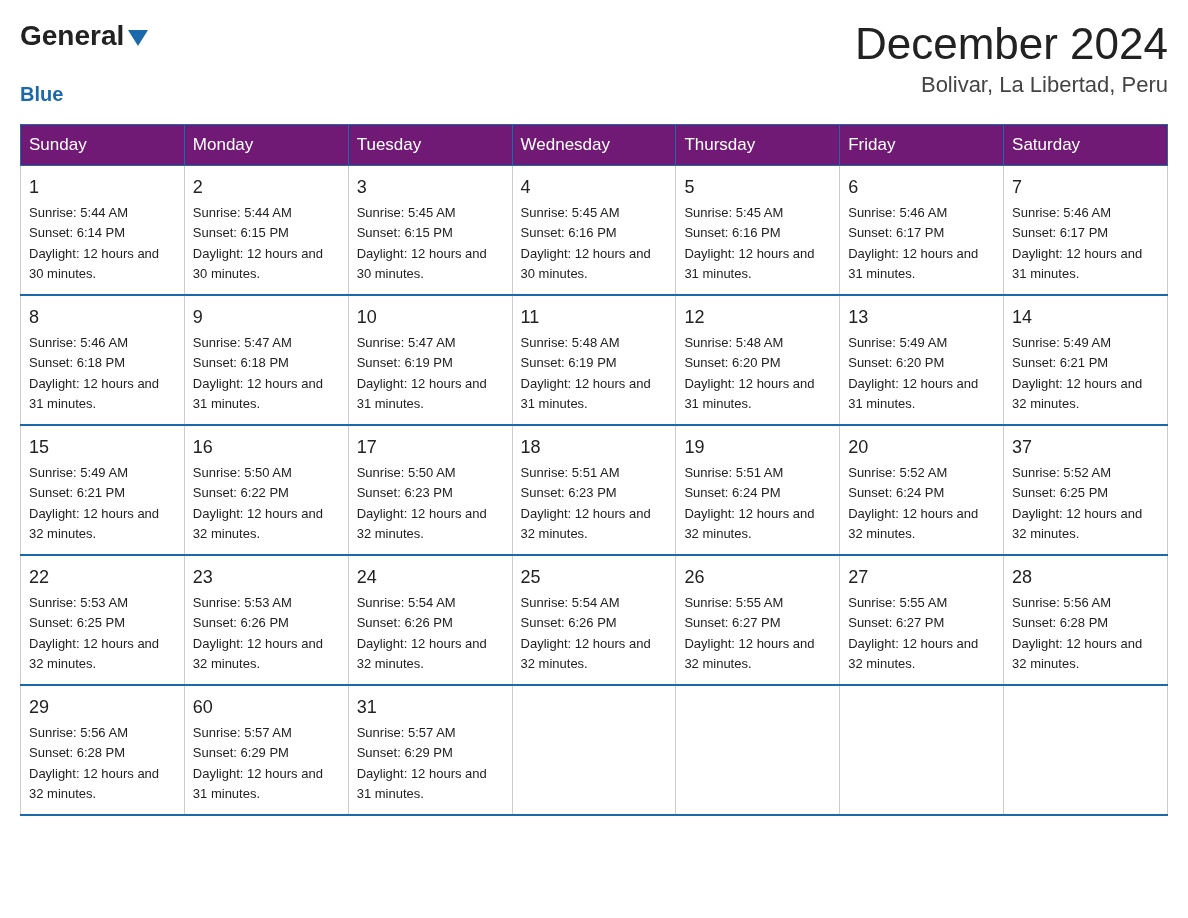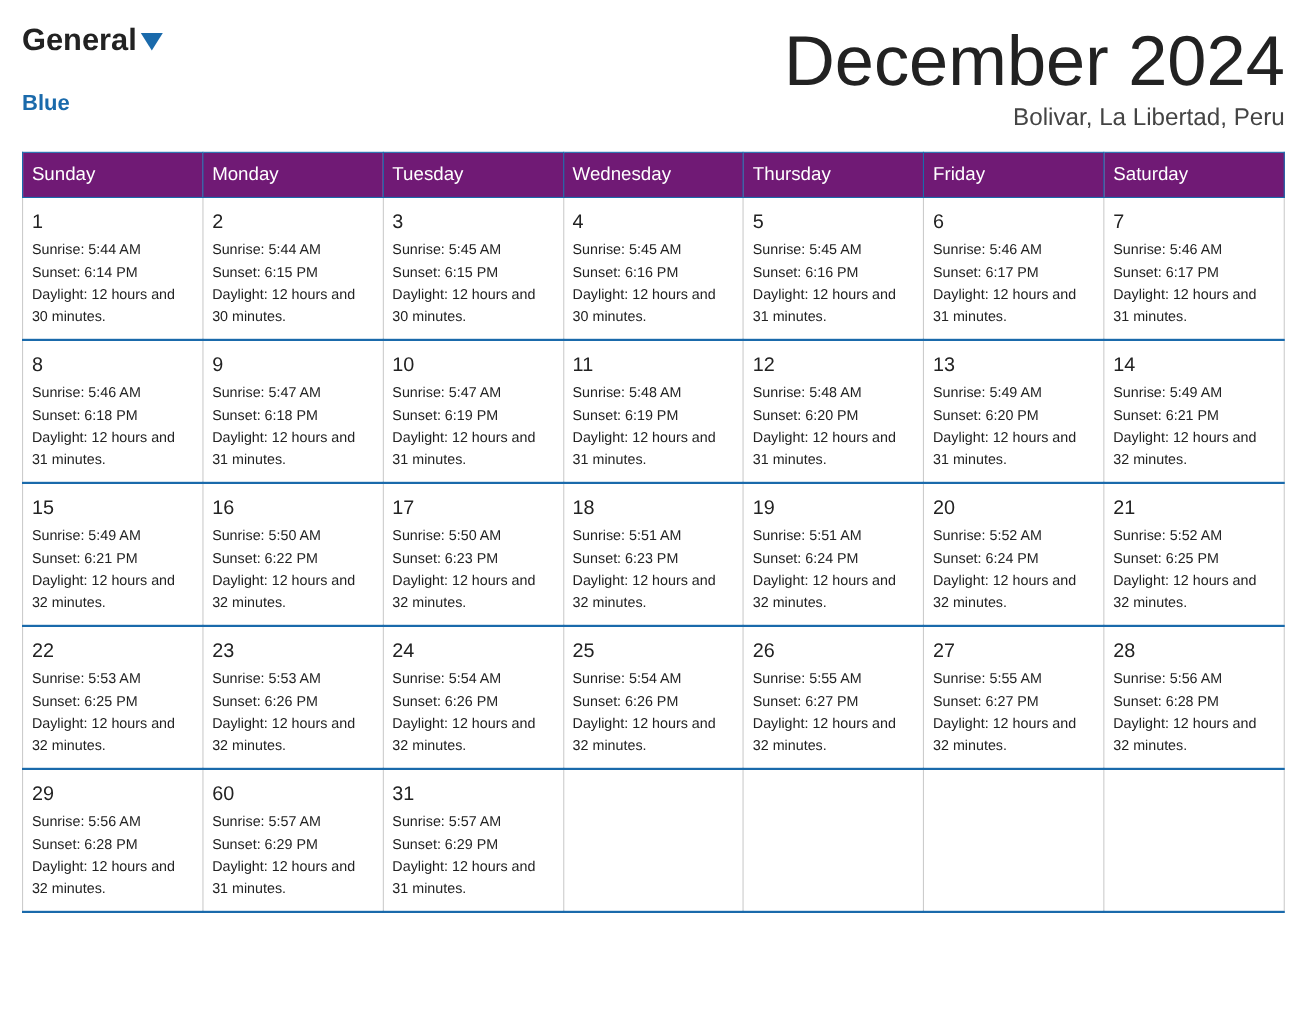--- a/index.html
+++ b/index.html
@@ -44,21 +44,21 @@
     .logo-blue {
       color: #1a6aab;
       font-size: 20px;
       font-weight: bold;
       margin-top: -4px;
     }
     .title-area {
       text-align: right;
     }
     .month-title {
-      font-size: 64px;
+      font-size: 44px;
       font-weight: normal;
       color: #222;
       line-height: 1.1;
     }
     .location-title {
       font-size: 22px;
       color: #444;
       margin-top: 4px;
     }
     table {
@@ -158,21 +158,21 @@
         <td><span class="day-number">13</span><span class="day-info">Sunrise: 5:49 AM<br>Sunset: 6:20 PM<br>Daylight: 12 hours and 31 minutes.</span></td>
         <td><span class="day-number">14</span><span class="day-info">Sunrise: 5:49 AM<br>Sunset: 6:21 PM<br>Daylight: 12 hours and 32 minutes.</span></td>
       </tr>
       <tr>
         <td><span class="day-number">15</span><span class="day-info">Sunrise: 5:49 AM<br>Sunset: 6:21 PM<br>Daylight: 12 hours and 32 minutes.</span></td>
         <td><span class="day-number">16</span><span class="day-info">Sunrise: 5:50 AM<br>Sunset: 6:22 PM<br>Daylight: 12 hours and 32 minutes.</span></td>
         <td><span class="day-number">17</span><span class="day-info">Sunrise: 5:50 AM<br>Sunset: 6:23 PM<br>Daylight: 12 hours and 32 minutes.</span></td>
         <td><span class="day-number">18</span><span class="day-info">Sunrise: 5:51 AM<br>Sunset: 6:23 PM<br>Daylight: 12 hours and 32 minutes.</span></td>
         <td><span class="day-number">19</span><span class="day-info">Sunrise: 5:51 AM<br>Sunset: 6:24 PM<br>Daylight: 12 hours and 32 minutes.</span></td>
         <td><span class="day-number">20</span><span class="day-info">Sunrise: 5:52 AM<br>Sunset: 6:24 PM<br>Daylight: 12 hours and 32 minutes.</span></td>
-        <td><span class="day-number">21</span><span class="day-info">Sunrise: 5:52 AM<br>Sunset: 6:25 PM<br>Daylight: 12 hours and 32 minutes.</span></td>
+        <td><span class="day-number">37</span><span class="day-info">Sunrise: 5:52 AM<br>Sunset: 6:25 PM<br>Daylight: 12 hours and 32 minutes.</span></td>
       </tr>
       <tr>
         <td><span class="day-number">22</span><span class="day-info">Sunrise: 5:53 AM<br>Sunset: 6:25 PM<br>Daylight: 12 hours and 32 minutes.</span></td>
         <td><span class="day-number">23</span><span class="day-info">Sunrise: 5:53 AM<br>Sunset: 6:26 PM<br>Daylight: 12 hours and 32 minutes.</span></td>
         <td><span class="day-number">24</span><span class="day-info">Sunrise: 5:54 AM<br>Sunset: 6:26 PM<br>Daylight: 12 hours and 32 minutes.</span></td>
         <td><span class="day-number">25</span><span class="day-info">Sunrise: 5:54 AM<br>Sunset: 6:26 PM<br>Daylight: 12 hours and 32 minutes.</span></td>
         <td><span class="day-number">26</span><span class="day-info">Sunrise: 5:55 AM<br>Sunset: 6:27 PM<br>Daylight: 12 hours and 32 minutes.</span></td>
         <td><span class="day-number">27</span><span class="day-info">Sunrise: 5:55 AM<br>Sunset: 6:27 PM<br>Daylight: 12 hours and 32 minutes.</span></td>
         <td><span class="day-number">28</span><span class="day-info">Sunrise: 5:56 AM<br>Sunset: 6:28 PM<br>Daylight: 12 hours and 32 minutes.</span></td>
       </tr>

